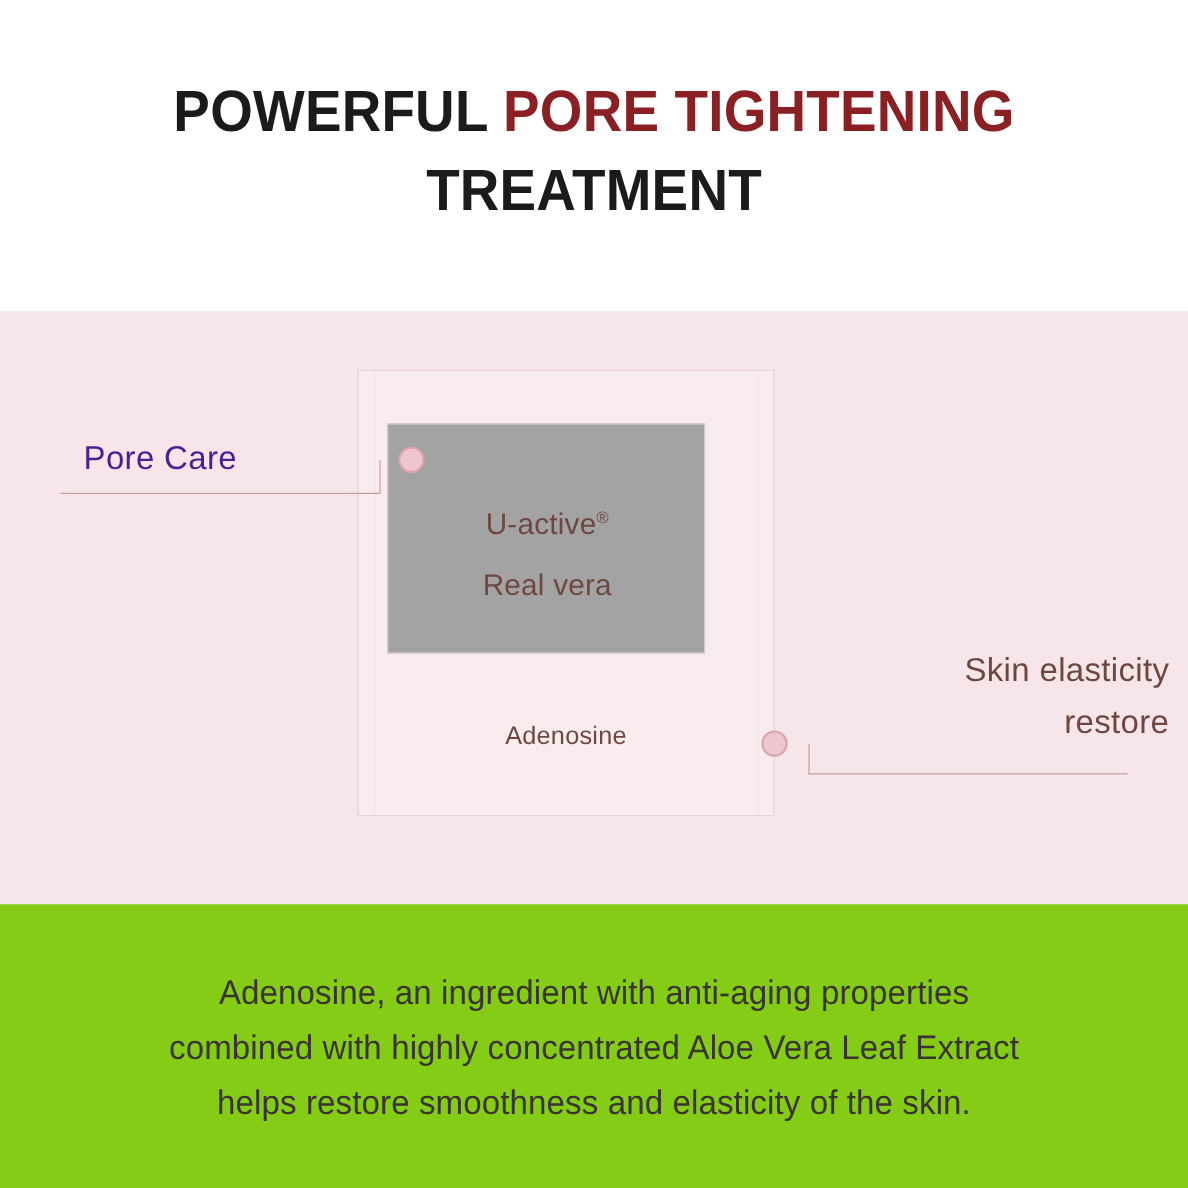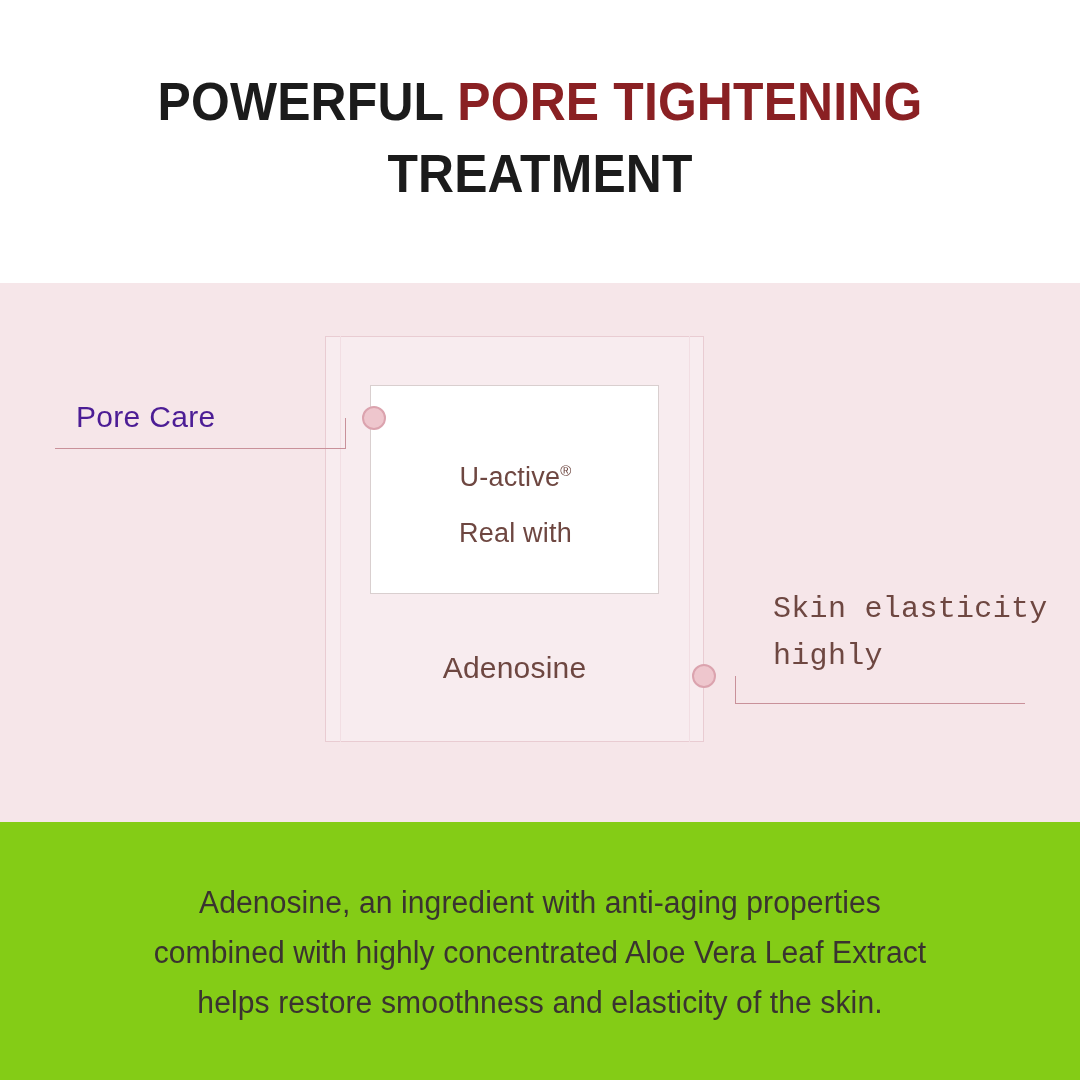--- a/index.html
+++ b/index.html
@@ -88,27 +88,27 @@
     left: 689px;
     top: 53px;
     width: 1px;
     height: 406px;
     background: #f2dee3;
   }
 
   
   .carton-inner {
     position: absolute;
-    left: 370px;
+    left: 352px;
     top: 102px;          
     width: 289px;
     height: 209px;
     box-sizing: border-box;
     border: 1px solid #d9cfcf;
-    background: #ffffff;
+    background: #a3a3a3;
   }
   .inner-text {
     position: absolute;
     left: 0;
     top: 57px;
     width: 289px;
     text-align: center;
     font-family: "Liberation Sans", sans-serif;
     font-weight: 400;
     font-size: 27px;
@@ -126,21 +126,21 @@
 
   
   .adenosine-label {
     position: absolute;
     left: 325px;
     top: 364px;          
     width: 379px;
     text-align: center;
     font-family: "Liberation Sans", sans-serif;
     font-weight: 400;
-    font-size: 30px;
+    font-size: 23px;
     line-height: 42px;
     color: #6e4741;
     letter-spacing: 0.2px;
   }
 
   
   .callout-left-text {
     position: absolute;
     left: 76px;
     top: 113px;          
@@ -179,26 +179,27 @@
     border: 2px solid #dba3ae;
     box-sizing: border-box;
   }
 
   
   .callout-right-text {
     position: absolute;
     left: 773px;
     top: 303px;          
     width: 290px;
-    font-family: Liberation Mono, monospace;
+    font-family: Liberation Sans, sans-serif;
     font-weight: 400;
     font-size: 30px;
     line-height: 47px;
     color: #6e4741;
     letter-spacing: 0.3px;
+    text-align: right;
   }
   .callout-right-rule {
     position: absolute;
     left: 735px;
     top: 420px;          
     width: 290px;
     height: 1px;
     background: #c9919a;
   }
   .callout-right-riser {
@@ -263,34 +264,34 @@
 
   <div class="band-diagram">
 
     <div class="carton-outer"></div>
     <div class="carton-seam-l"></div>
     <div class="carton-seam-r"></div>
 
     <div class="carton-inner">
       <div class="inner-text">
         <span class="inner-line"><span>U-active</span><span class="reg">®</span></span>
-        <span class="inner-line">Real with</span>
+        <span class="inner-line">Real vera</span>
       </div>
     </div>
 
     <div class="adenosine-label">Adenosine</div>
 
     <div class="callout-left-text">Pore Care</div>
     <div class="callout-left-rule"></div>
     <div class="callout-left-riser"></div>
     <div class="dot-left"></div>
 
     <div class="callout-right-text">
       <div>Skin elasticity</div>
-      <div>highly</div>
+      <div>restore</div>
     </div>
     <div class="callout-right-rule"></div>
     <div class="callout-right-riser"></div>
     <div class="dot-right"></div>
 
   </div>
 
   <div class="band-footer">
     <div class="footer-copy">
       <span>Adenosine, an ingredient with anti-aging properties</span>

